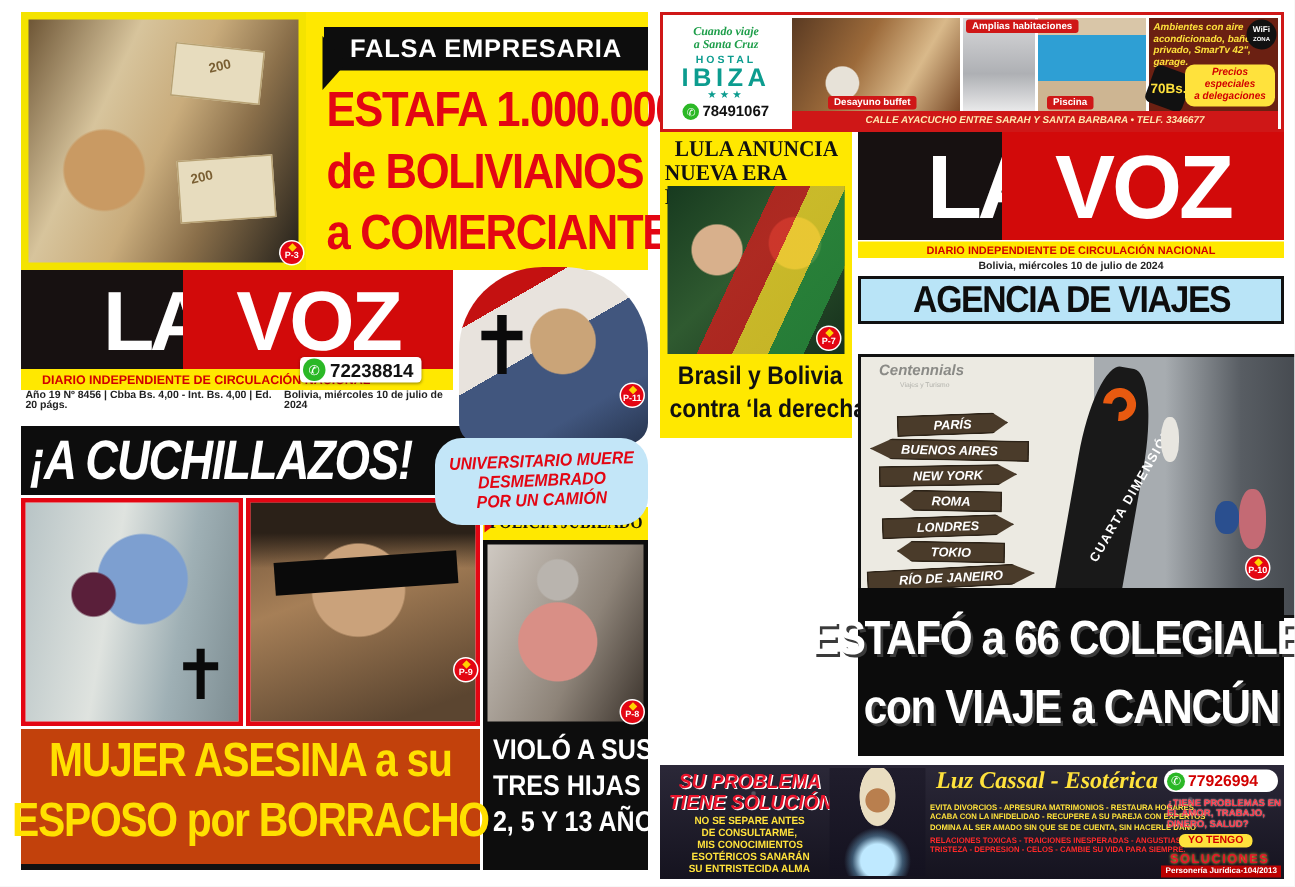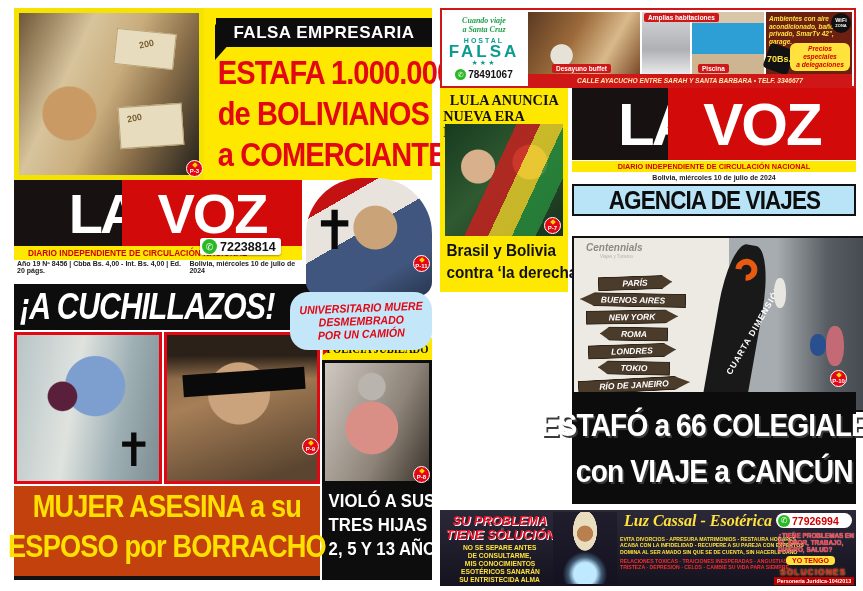--- a/index.html
+++ b/index.html
@@ -105,21 +105,21 @@
      font-style:italic;font-size:6.6px;display:flex;align-items:center;justify-content:center;white-space:nowrap;}
 
   .lula{left:440px;top:88px;width:128px;height:204px;background:#ffe800;}
   .serifk{font-family:"Liberation Serif",serif;font-weight:bold;}
   .lula-kick .ln{color:#111;font-size:15px;line-height:16px;transform:scaleX(.95);}
   .ph-lula{position:absolute;left:5px;top:36px;width:118px;height:112px;
      background:linear-gradient(115deg,transparent 42%,rgba(205,30,30,.8) 42% 56%,rgba(240,210,40,.8) 56% 70%,rgba(40,140,60,.8) 70% 84%,transparent 84%),
      radial-gradient(circle at 28% 38%,#d8b08c 0 15%,transparent 16%),
      radial-gradient(circle at 72% 34%,#c9995f 0 15%,transparent 16%),
      linear-gradient(135deg,#173a1f,#2f5a30 45%,#16301c);}
-  .lula-head{position:absolute;left:0;top:152px;width:100%;text-align:left;}
+  .lula-head{position:absolute;left:0;top:152px;width:100%;text-align:right;}
   .lula-head .cond{color:#111;font-weight:bold;font-size:17px;line-height:22px;transform:scaleX(.9);}
 
   .evo{left:440px;top:294px;width:128px;height:210px;background:#2266ad;}
   .evo-kick .ln{color:#fff;font-size:14px;line-height:15px;transform:scaleX(.95);}
   .ph-evo{position:absolute;left:5px;top:34px;width:118px;height:104px;
      background:radial-gradient(circle at 50% 18%,#151311 0 26%,transparent 27%),
      radial-gradient(circle at 50% 48%,#b4814f 0 24%,transparent 25%),
      linear-gradient(#3f76b5,#6fa3d4);}
   .evo-head{position:absolute;left:0;top:142px;width:100%;text-align:center;}
   .evo-head .cond{color:#fff;font-weight:bold;font-size:18px;line-height:25px;transform:scaleX(.9);}
@@ -272,21 +272,21 @@
   <div class="abs mujer">
     <span class="cond">MUJER ASESINA a su</span>
     <span class="cond">ESPOSO por BORRACHO</span>
   </div>
 
   <div class="abs hostal">
     <div class="abs flexc" style="left:0;top:0;width:84px;height:76px;">
       <span class="script" style="color:#1e9e4a;font-size:8px;line-height:9px;">Cuando viaje</span>
       <span class="script" style="color:#1e9e4a;font-size:8px;line-height:9px;">a Santa Cruz</span>
       <span class="ibz-top" style="margin-top:3px;">HOSTAL</span>
-      <span class="ibz-main">FALSA</span>
+      <span class="ibz-main">IBIZA</span>
       <span class="ibz-stars">★★★</span>
       <div style="display:flex;align-items:center;gap:2px;margin-top:2px;">
         <span class="waicon" style="width:11px;height:11px;font-size:7px;">✆</span>
         <b style="font-size:10px;color:#111;">78491067</b>
       </div>
     </div>
     <div class="abs ph-buffet">
       <span class="redlabel" style="left:24px;bottom:1px;">Desayuno buffet</span>
     </div>
     <div class="abs ph-rooms">

